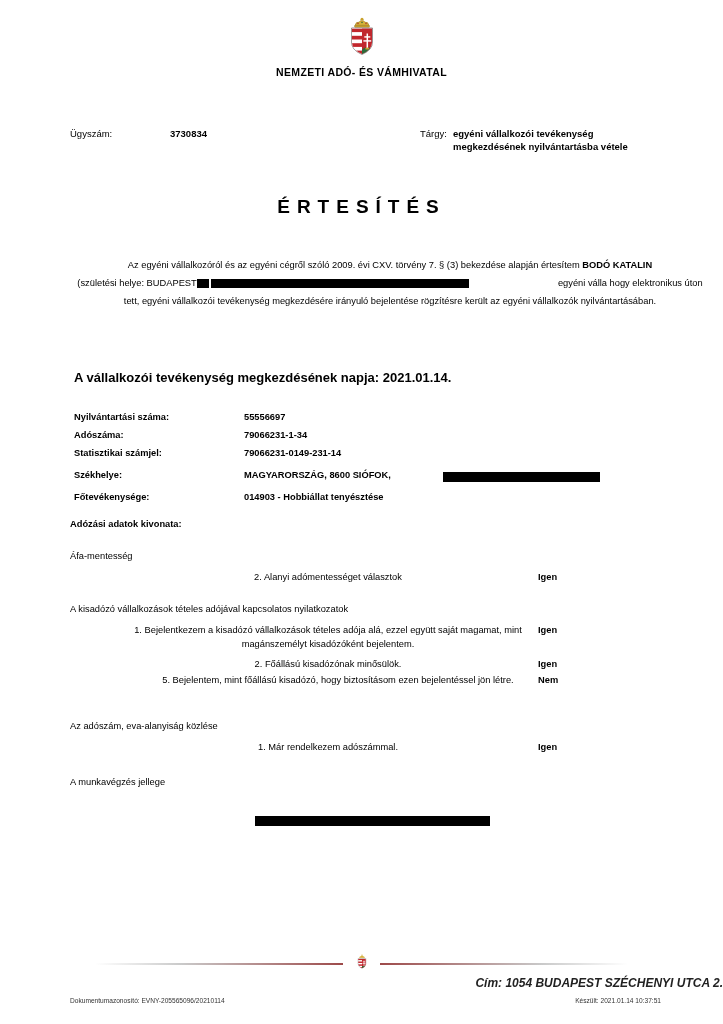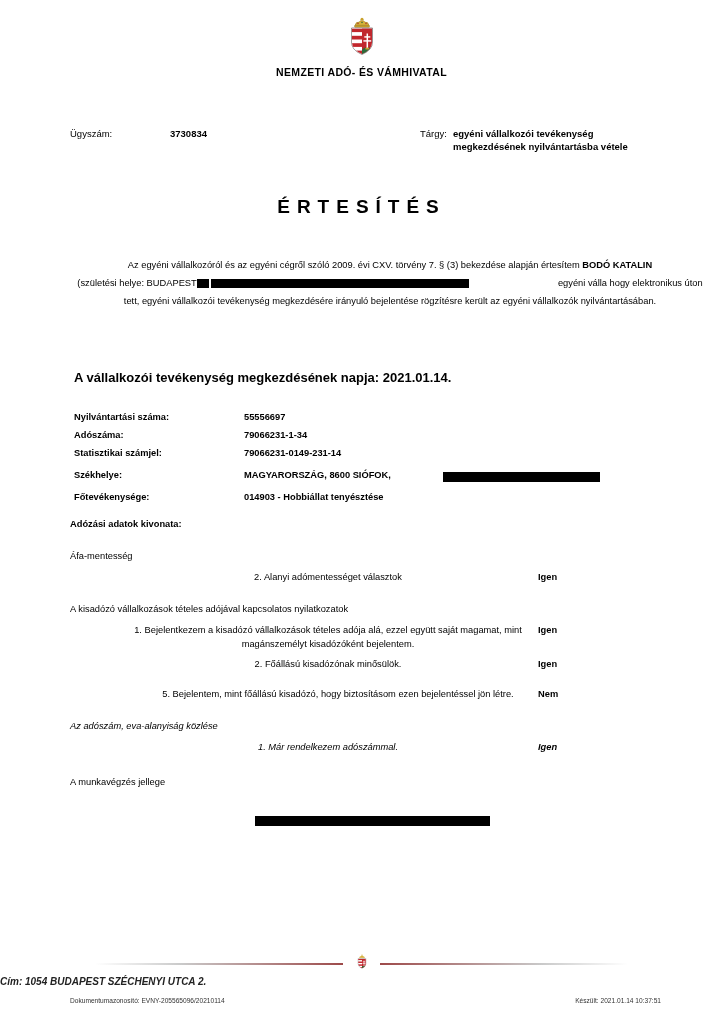--- a/index.html
+++ b/index.html
@@ -231,22 +231,22 @@
     position: absolute;
     left: 50%;
     top: -9px;
     margin-left: -6px;
   }
   .footer-address {
     position: absolute;
     top: 976px;
     left: 0;
     width: 723px;
-    text-align: left;
-    font-size: 10px;
+    text-align: right;
+    font-size: 12px;
     font-style: italic;
     font-weight: bold;
     color: #222;
   }
   .footer-left {
     position: absolute;
     top: 997px;
     left: 70px;
     font-size: 6.6px;
     color: #333;
@@ -371,27 +371,27 @@
       <span class="item-text">1. Bejelentkezem a kisadózó vállalkozások tételes adója alá, ezzel együtt saját magamat, mint magánszemélyt kisadózóként bejelentem.</span>
       <span class="item-answer">Igen</span>
     </div>
 
     <div class="item" style="margin-top:6px;">
       <span class="item-text">2. Főállású kisadózónak minősülök.</span>
       <span class="item-answer">Igen</span>
     </div>
 
 
-    <div class="item" style="margin-top:16px;">
+    <div class="item" style="margin-top:2px;">
       <span class="item-text" style="width:460px;">5. Bejelentem, mint főállású kisadózó, hogy biztosításom ezen bejelentéssel jön létre.</span>
       <span class="item-answer">Nem</span>
     </div>
   </div>
 
-  <div class="group" style="top:719px;font-style:italic;">
+  <div class="group" style="top:719px;">
     <div class="group-title">Az adószám, eva-alanyiság közlése</div>
     <div class="item" style="margin-top:7px;">
       <span class="item-text">1. Már rendelkezem adószámmal.</span>
       <span class="item-answer">Igen</span>
     </div>
   </div>
 
   <div class="group" style="top:775px;">
     <div class="group-title">A munkavégzés jellege</div>
     <div class="item" style="margin-top:24px;">

